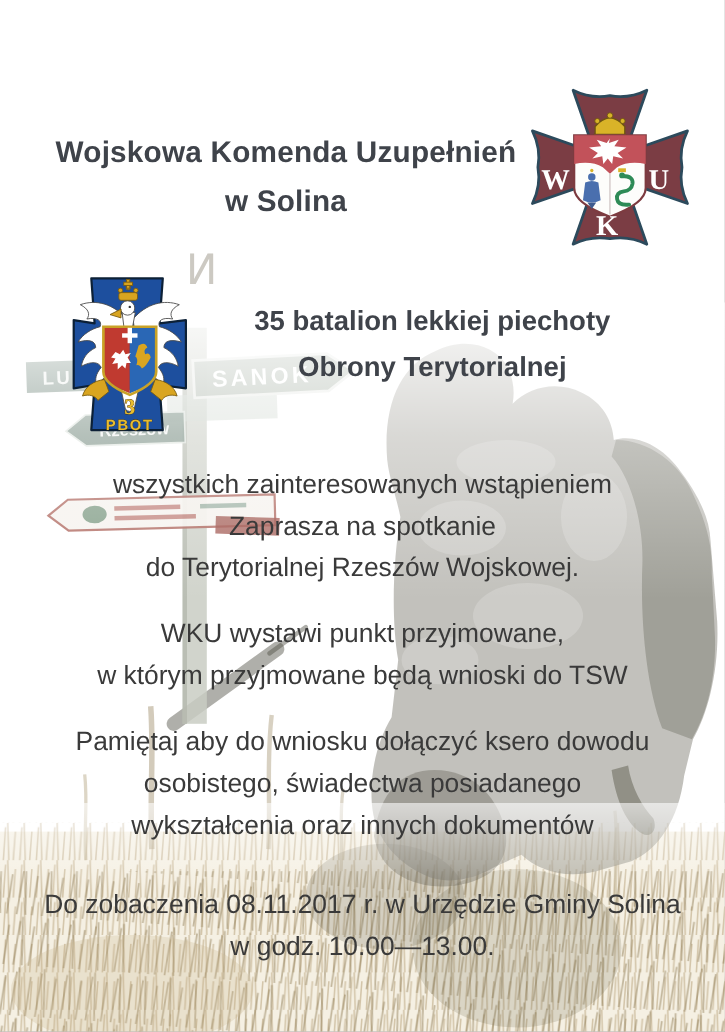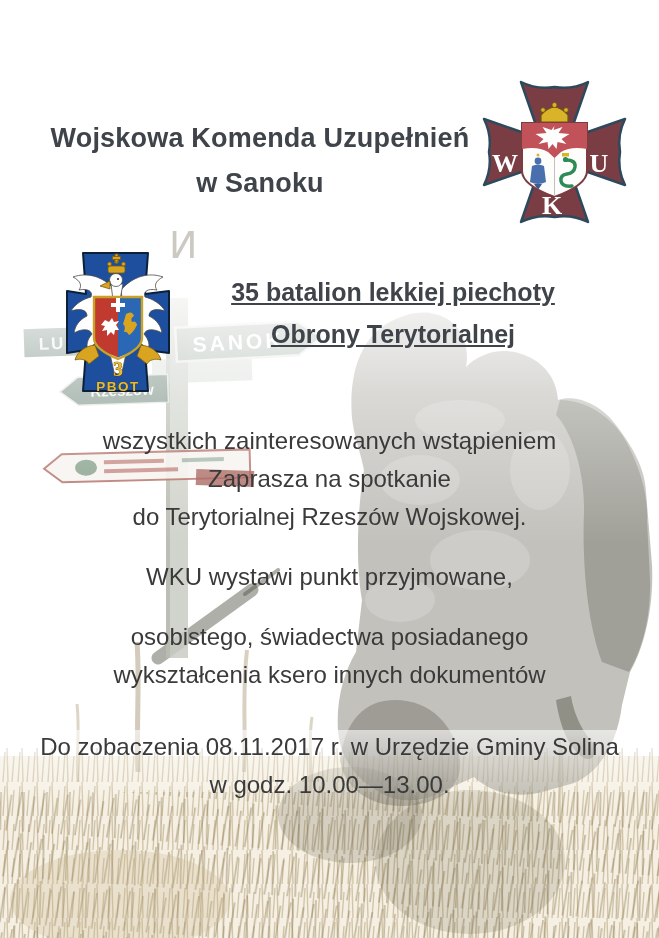--- a/index.html
+++ b/index.html
@@ -11,21 +11,21 @@
   .photo{position:absolute;left:0;top:0;z-index:0;}
   .content{position:absolute;left:0;top:0;width:659px;height:938px;z-index:1;margin-top:28px;}
   .org{
     position:absolute;left:40px;top:88px;width:440px;text-align:center;
     font-weight:bold;font-size:27px;line-height:45px;color:#3f434a;letter-spacing:.2px;
   }
   .wku-emblem{position:absolute;left:481px;top:50px;}
   .pbot-emblem{position:absolute;left:63px;top:222px;}
   .title{
     position:absolute;left:170px;top:243px;width:446px;text-align:center;
-    font-weight:bold;font-size:25px;line-height:42px;color:#3f434a;text-decoration:underline;
+    font-weight:bold;font-size:25px;line-height:42px;color:#3f434a;
   }
   .body{
     position:absolute;left:0;top:372px;width:659px;text-align:center;
     font-size:24px;line-height:38px;color:#3a3a3a;
   }
   .body p{margin:0 0 22px 0;}
   .body p.footer{margin-top:34px;font-size:21px;line-height:37px;}
   .emblem-letter{font-family:"Liberation Serif",serif;font-weight:bold;}
 </style>
 </head>
@@ -131,21 +131,21 @@
     <text x="169" y="258" font-size="38" fill="#c7c4bc" opacity="0.9" font-family="DejaVu Sans, sans-serif">И</text>
 
     <rect x="0" y="275" width="659" height="270" fill="url(#fadeTop)"></rect>
     <rect x="0" y="730" width="659" height="80" fill="url(#fadeGrass)"></rect>
   </svg>
 
   <div class="content">
 
     <div class="org">
       <div>Wojskowa Komenda Uzupełnień</div>
-      <div>w Sanoku</div>
+      <div>w Solina</div>
     </div>
 
     <svg class="wku-emblem" width="147" height="148" viewBox="0 0 147 148">
       <g fill="#7b3d44" stroke="#2c4a5c" stroke-width="2.5" stroke-linejoin="round">
         <path d="M56,50 L40,4 Q56,12 73.5,9 Q91,12 107,4 L91,50 Q73.5,44 56,50 Z"></path>
         <path d="M56,98 L40,144 Q56,136 73.5,139 Q91,136 107,144 L91,98 Q73.5,104 56,98 Z"></path>
         <path d="M49,57 L3,41 Q11,57 8,74 Q11,91 3,107 L49,91 Q43,74 49,57 Z"></path>
         <path d="M98,57 L144,41 Q136,57 139,74 Q136,91 144,107 L98,91 Q103,74 98,57 Z"></path>
         <polygon points="56,50 91,50 98,57 98,91 91,98 56,98 49,91 49,57" stroke="none"></polygon>
       </g>
@@ -228,25 +228,27 @@
     <div class="body">
       <p>
         </p>
         <div>wszystkich zainteresowanych wstąpieniem</div>
         <div>Zaprasza na spotkanie</div>
         <div>do Terytorialnej Rzeszów Wojskowej.</div>
       <p></p>
       <p>
         </p>
         <div>WKU wystawi punkt przyjmowane,</div>
+        <div>w którym przyjmowane będą wnioski do TSW</div>
       <p></p>
       <p>
         </p>
+        <div>Pamiętaj aby do wniosku dołączyć ksero dowodu</div>
         <div>osobistego, świadectwa posiadanego</div>
-        <div>wykształcenia ksero innych dokumentów</div>
+        <div>wykształcenia oraz innych dokumentów</div>
       <p></p>
       <p class="footer">
         </p>
         <div>Do zobaczenia 08.11.2017 r. w Urzędzie Gminy Solina</div>
         <div>w godz. 10.00—13.00.</div>
       <p></p>
     </div>
 
   </div>
 </div>

